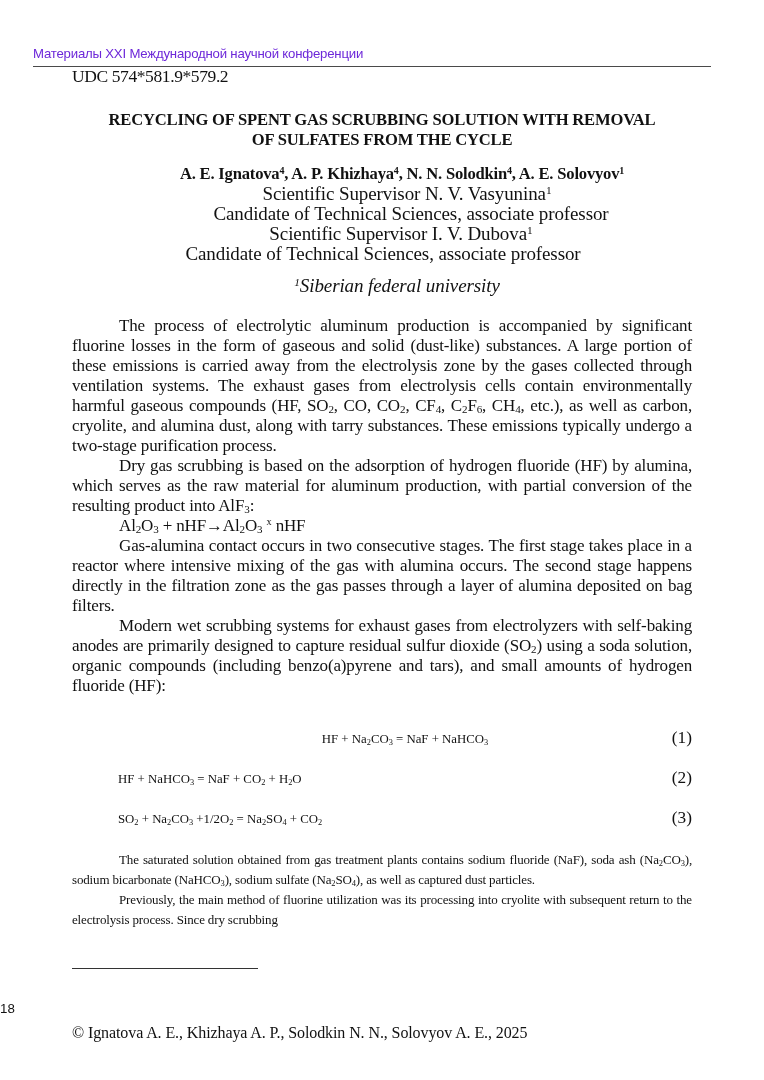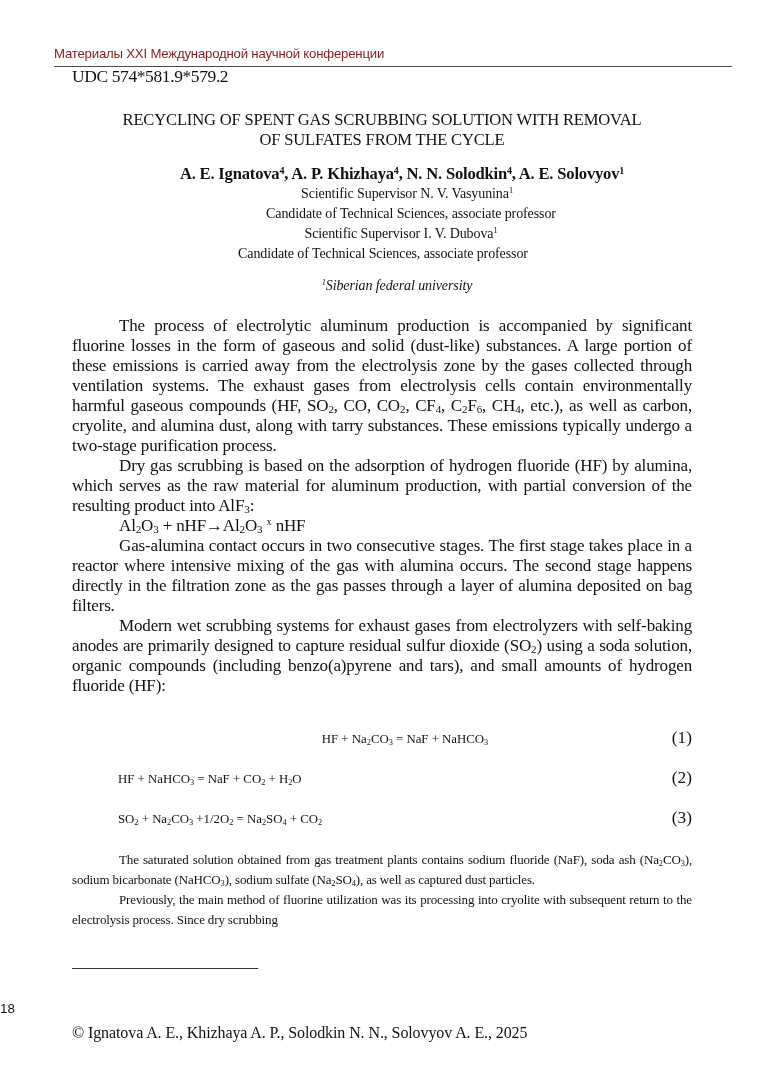--- a/index.html
+++ b/index.html
@@ -2,34 +2,34 @@
 <html><head>
 <meta charset="utf-8">
 <style>
   html, body { margin: 0; padding: 0; background: #ffffff; }
   body { width: 764px; height: 1080px; position: relative; overflow: hidden; color: #111111; }
   .serif { font-family: "Liberation Serif", "DejaVu Serif", serif; }
   .sans { font-family: "Liberation Sans", "DejaVu Sans", sans-serif; }
 
   #running-header {
     position: absolute; left: 33px; top: 45px; width: 678px;
-    font-size: 13.2px; letter-spacing: -0.2px; color: #7f1d1d;
-    padding-bottom: 3px; border-bottom: 1px solid #4a4a4a; line-height: 18px; margin-left: 21px;
+    font-size: 13.2px; letter-spacing: -0.2px; color: #6d28d9;
+    padding-bottom: 3px; border-bottom: 1px solid #4a4a4a; line-height: 18px;
   }
   #udc { position: absolute; left: 72px; top: 66px; font-size: 17.5px; line-height: 20px; letter-spacing: -0.4px; }
 
   #title {
     position: absolute; left: 72px; top: 110px; width: 620px; text-align: center;
-    font-weight: normal; font-size: 16.6px; line-height: 20px; letter-spacing: -0.2px;
+    font-weight: bold; font-size: 16.6px; line-height: 20px; letter-spacing: -0.2px;
   }
   #authors {
     position: absolute; left: 72px; top: 164px; width: 620px; text-align: center;
     font-weight: bold; font-size: 16.6px; line-height: 20px; letter-spacing: -0.2px; padding-left: 40px; box-sizing: border-box;
   }
-  .centered-line { position: absolute; left: 72px; width: 620px; text-align: center; font-size: 14px; line-height: 20px; letter-spacing: -0.1px; }
+  .centered-line { position: absolute; left: 72px; width: 620px; text-align: center; font-size: 19px; line-height: 20px; letter-spacing: -0.1px; }
   #sup1 { top: 184px; padding-left: 50px; box-sizing: border-box; }
   #cand1 { top: 204px; padding-left: 58px; box-sizing: border-box; }
   #sup2 { top: 224px; padding-left: 38px; box-sizing: border-box; }
   #cand2 { top: 244px; padding-left: 2px; box-sizing: border-box; }
   #affil { top: 276px; font-style: italic; padding-left: 30px; box-sizing: border-box; }
 
   sup.s { font-size: 0.6em; line-height: 0; vertical-align: 0.55em; }
   sub.s { font-size: 0.65em; line-height: 0; vertical-align: -0.2em; }
 
   #body-top {

